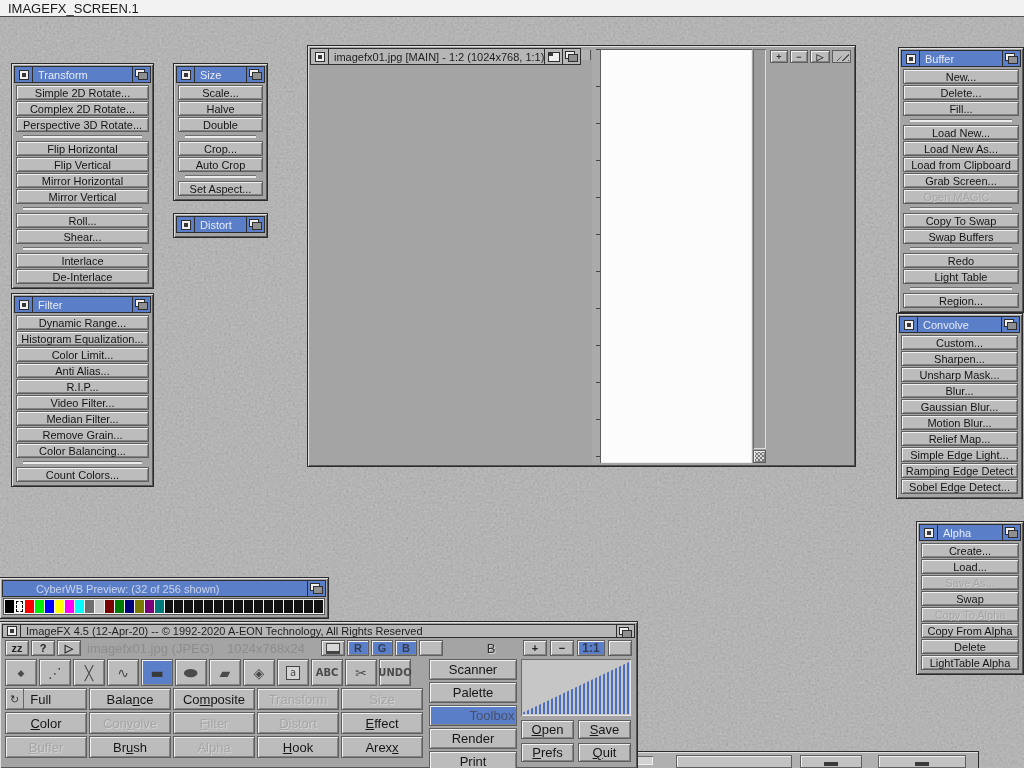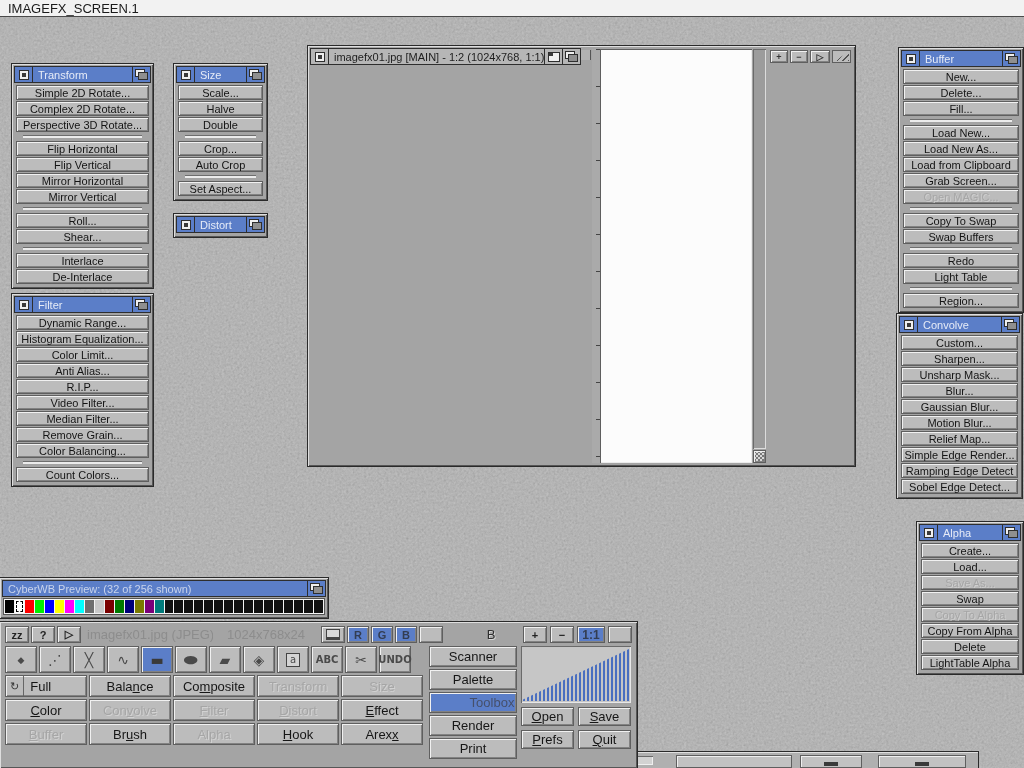--- a/index.html
+++ b/index.html
@@ -13,21 +13,21 @@
     border-bottom:1px solid #4a4a4a;display:flex;align-items:center;padding-left:8px;
     box-sizing:border-box;font-size:13px;color:#1a1a1a;z-index:1;}
 
   
   .window{position:absolute;background:#a4a4a4;box-sizing:border-box;padding:3px;
     box-shadow:0 0 0 1px #2a2a2a, inset 1px 1px 0 #dedede, inset -1px -1px 0 #565656;z-index:2;}
   .tb{height:15px;display:flex;align-items:stretch;margin-bottom:2px;font-size:11px;white-space:nowrap;}
   .tb.blue{background:#5b7ec8;color:#e6ebf7;box-shadow:0 0 0 1px #2e2e2e;}
   .tb.gray{background:#b6b6b6;color:#1e1e1e;box-shadow:0 0 0 1px #2e2e2e;}
   .tb .ttext{flex:1;display:flex;align-items:center;padding-left:5px;overflow:hidden;}
-  .tb.blue .ttext.ghostt{color:#c9d4ec;}
+  .tb.blue .ttext.ghostt{color:#c9d4ec;margin-left:28px;}
   .gad{width:17px;position:relative;display:flex;align-items:center;justify-content:center;flex:none;}
   .gad.close{border-right:1px solid #2e2e2e;}
   .gad.right{border-left:1px solid #2e2e2e;}
   .ci{width:8px;height:8px;background:#efefef;box-shadow:0 0 0 1px #2e2e2e;display:flex;}
   .cid{width:4px;height:4px;background:#3a3a3a;margin:auto;}
   .d1{position:absolute;width:8px;height:6px;left:3px;top:3px;background:#efefef;box-shadow:0 0 0 1px #2e2e2e;}
   .d2{position:absolute;width:8px;height:6px;left:6px;top:6px;background:#8f8f8f;box-shadow:0 0 0 1px #2e2e2e;}
   .z1{width:10px;height:8px;background:#efefef;box-shadow:0 0 0 1px #2e2e2e;position:relative;}
   .z2{position:absolute;left:0;top:0;width:4px;height:3px;background:#3a3a3a;}
 
@@ -310,21 +310,21 @@
       </span>
   </div>
   <div class="pbody">
       <div class="pbtn">Custom...</div>
       <div class="pbtn">Sharpen...</div>
       <div class="pbtn">Unsharp Mask...</div>
       <div class="pbtn">Blur...</div>
       <div class="pbtn">Gaussian Blur...</div>
       <div class="pbtn">Motion Blur...</div>
       <div class="pbtn">Relief Map...</div>
-      <div class="pbtn">Simple Edge Render...</div>
+      <div class="pbtn">Simple Edge Light...</div>
       <div class="pbtn">Ramping Edge Detect</div>
       <div class="pbtn">Sobel Edge Detect...</div>
     </div>
 </div>
 
 <div class="window" style="left:917px;top:522px;width:106px;">
   <div class="tb blue">
     <span class="gad close">
         <span class="ci">
           <span class="cid"></span>
@@ -429,20 +429,32 @@
       <span class="swatch" style="background: rgb(17, 17, 17);"></span>
       <span class="swatch" style="background: rgb(17, 17, 17);"></span>
       <span class="swatch" style="background: rgb(17, 17, 17);"></span>
       <span class="swatch" style="background: rgb(17, 17, 17);"></span>
       <span class="swatch" style="background: rgb(17, 17, 17);"></span>
       <span class="swatch" style="background: rgb(17, 17, 17);"></span>
     </div>
 </div>
 
 <div class="window toolbar" style="left:0px;top:622px;width:637px;height:146px;">
+  <div class="tb gray">
+    <span class="gad close">
+        <span class="ci">
+          <span class="cid"></span>
+        </span>
+      </span>
+    <span class="ttext">ImageFX 4.5  (12-Apr-20) -- © 1992-2020 A-EON Technology, All Rights Reserved</span>
+    <span class="gad right">
+        <span class="d1"></span>
+        <span class="d2"></span>
+      </span>
+  </div>
   <div class="row2">
     <span class="sbtn">zz</span>
     <span class="sbtn">?</span>
     <span class="sbtn">▷</span>
     <span class="ghosttext fname">imagefx01.jpg (JPEG)</span>
     <span class="ghosttext dims">1024x768x24</span>
     <span class="sbtn">
         <span class="monitor-icon"></span>
       </span>
     <span style="display:flex;gap:2px;">

